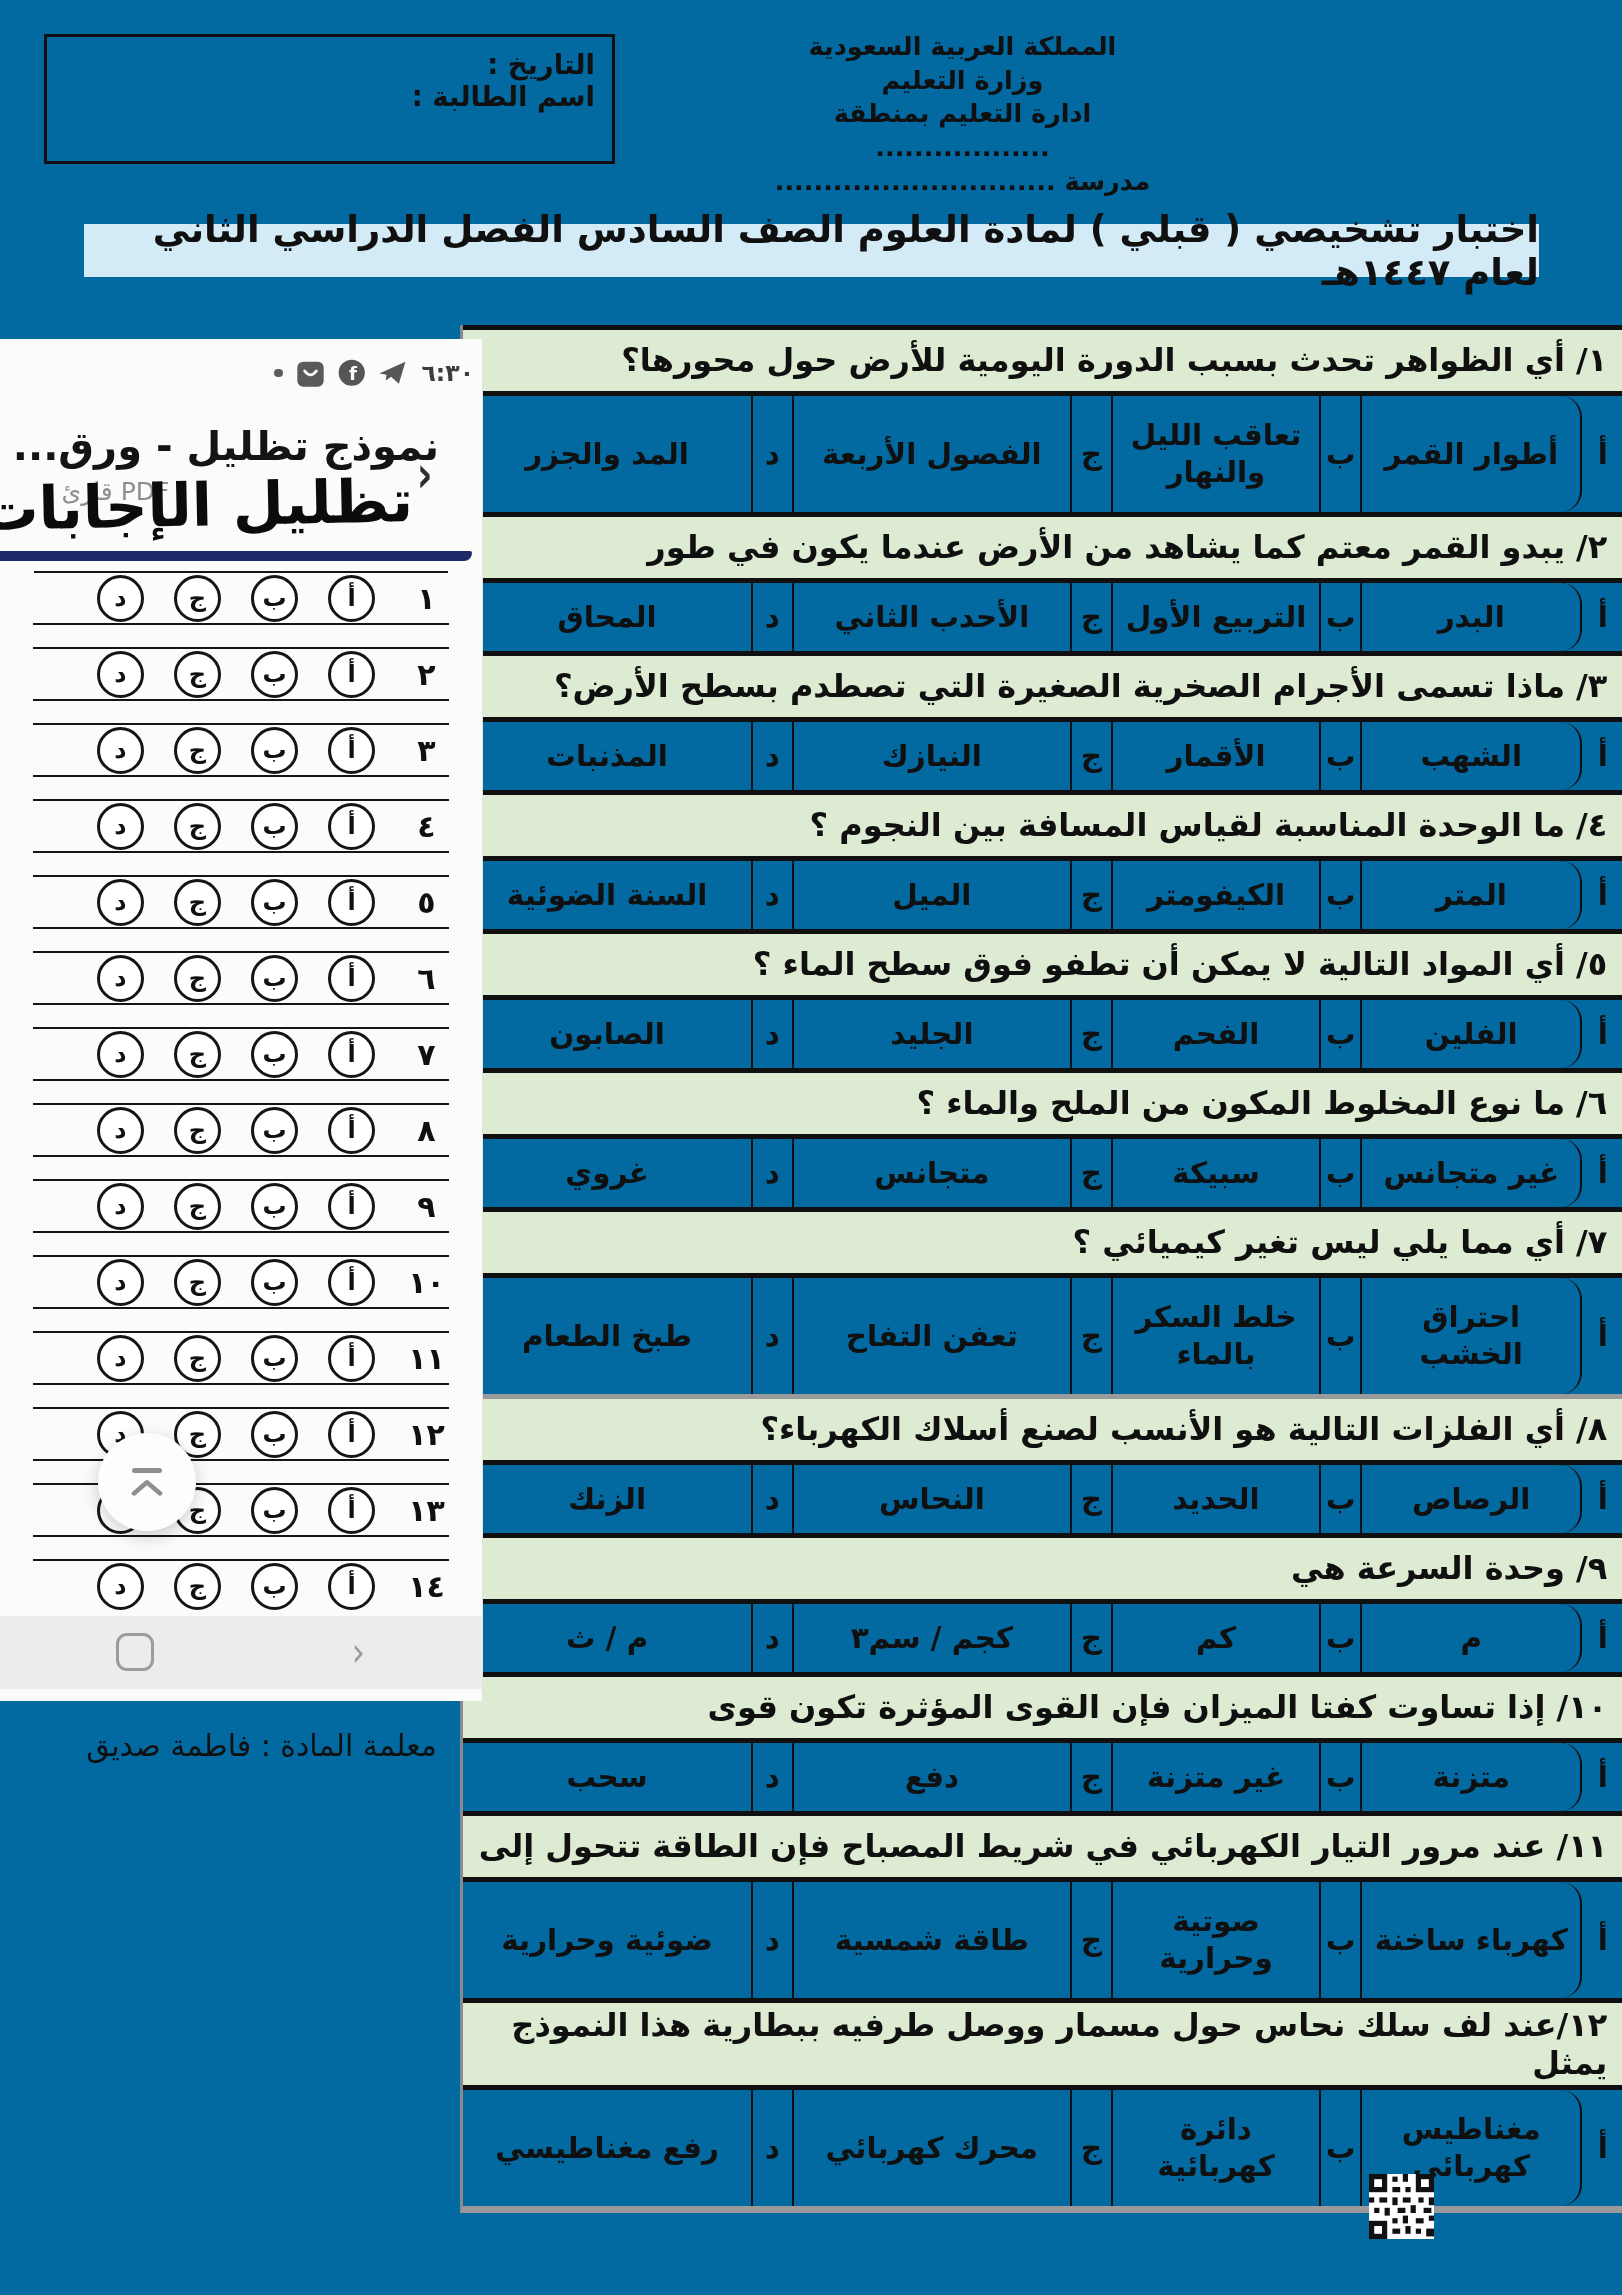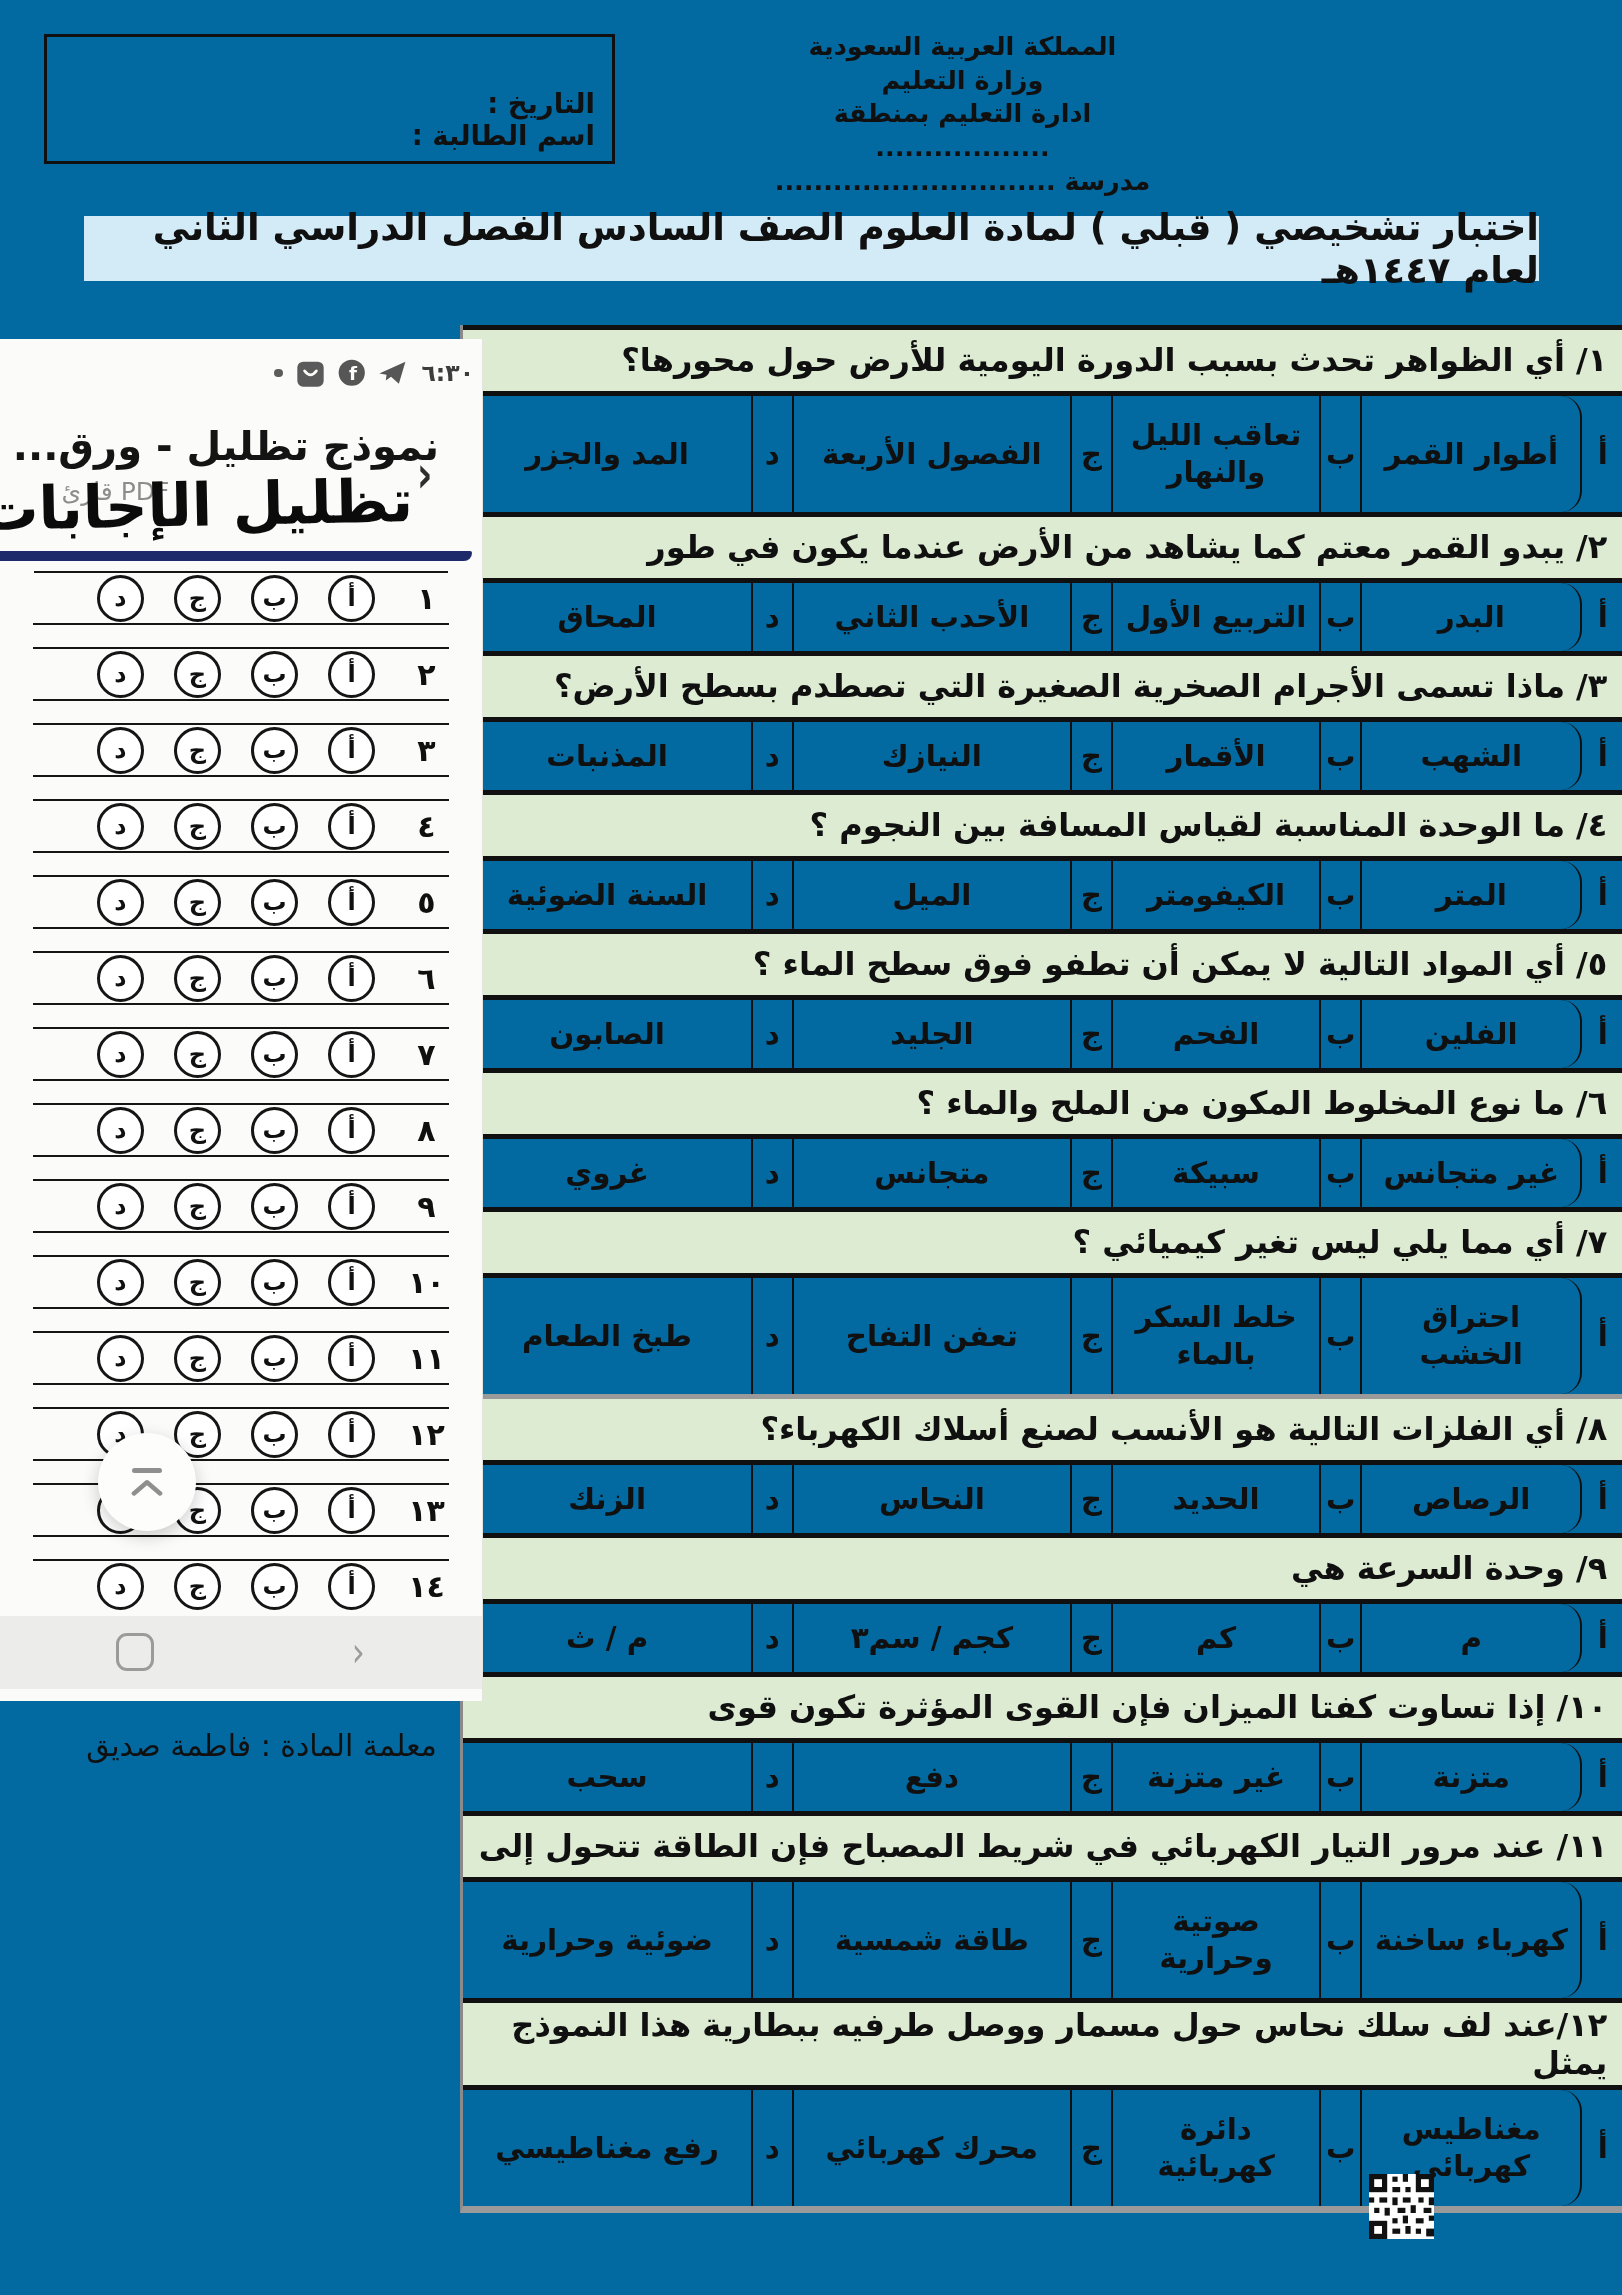--- a/index.html
+++ b/index.html
@@ -4,22 +4,22 @@
 <style>
   html,body{margin:0;padding:0;background:#888;}
   .page{position:relative;width:1623px;height:2295px;background:#0369a1;overflow:hidden;
         font-family:"DejaVu Sans",sans-serif;color:#101010;}
 
   
   .ministry{position:absolute;left:753px;top:30px;width:419px;text-align:center;direction:rtl;
             font-size:25.5px;font-weight:bold;line-height:1.32;}
   .infobox{position:absolute;left:44px;top:34px;width:571px;height:130px;border:3.3px solid #101010;
            box-sizing:border-box;direction:rtl;display:flex;flex-direction:column;
-           justify-content:flex-end;padding:10.5px 17px;font-size:27.5px;font-weight:bold;}
-  .titlebar{position:absolute;left:84px;top:216px;width:1455px;height:65px;background:#d3ebf7;
+           justify-content:flex-start;padding:10.5px 17px;font-size:27.5px;font-weight:bold;}
+  .titlebar{position:absolute;left:84px;top:224px;width:1455px;height:53px;background:#d3ebf7;
             display:flex;align-items:center;justify-content:center;direction:rtl;
             font-size:37px;font-weight:bold;}
 
   
   .qtable{position:absolute;left:460px;top:325px;width:1160px;
           border-right:3.3px solid #101010;border-left:3.9px solid #8a8a8a;
           border-bottom:7.9px solid #9a9a9a;}
   .qhdr{background:#dcebd2;border-top:5.2px solid #101010;border-bottom:5.2px solid #101010;
         min-height:71px;display:flex;align-items:center;direction:rtl;
         padding:2.6px 15.7px;box-sizing:border-box;font-size:32px;font-weight:bold;line-height:1.2;}

